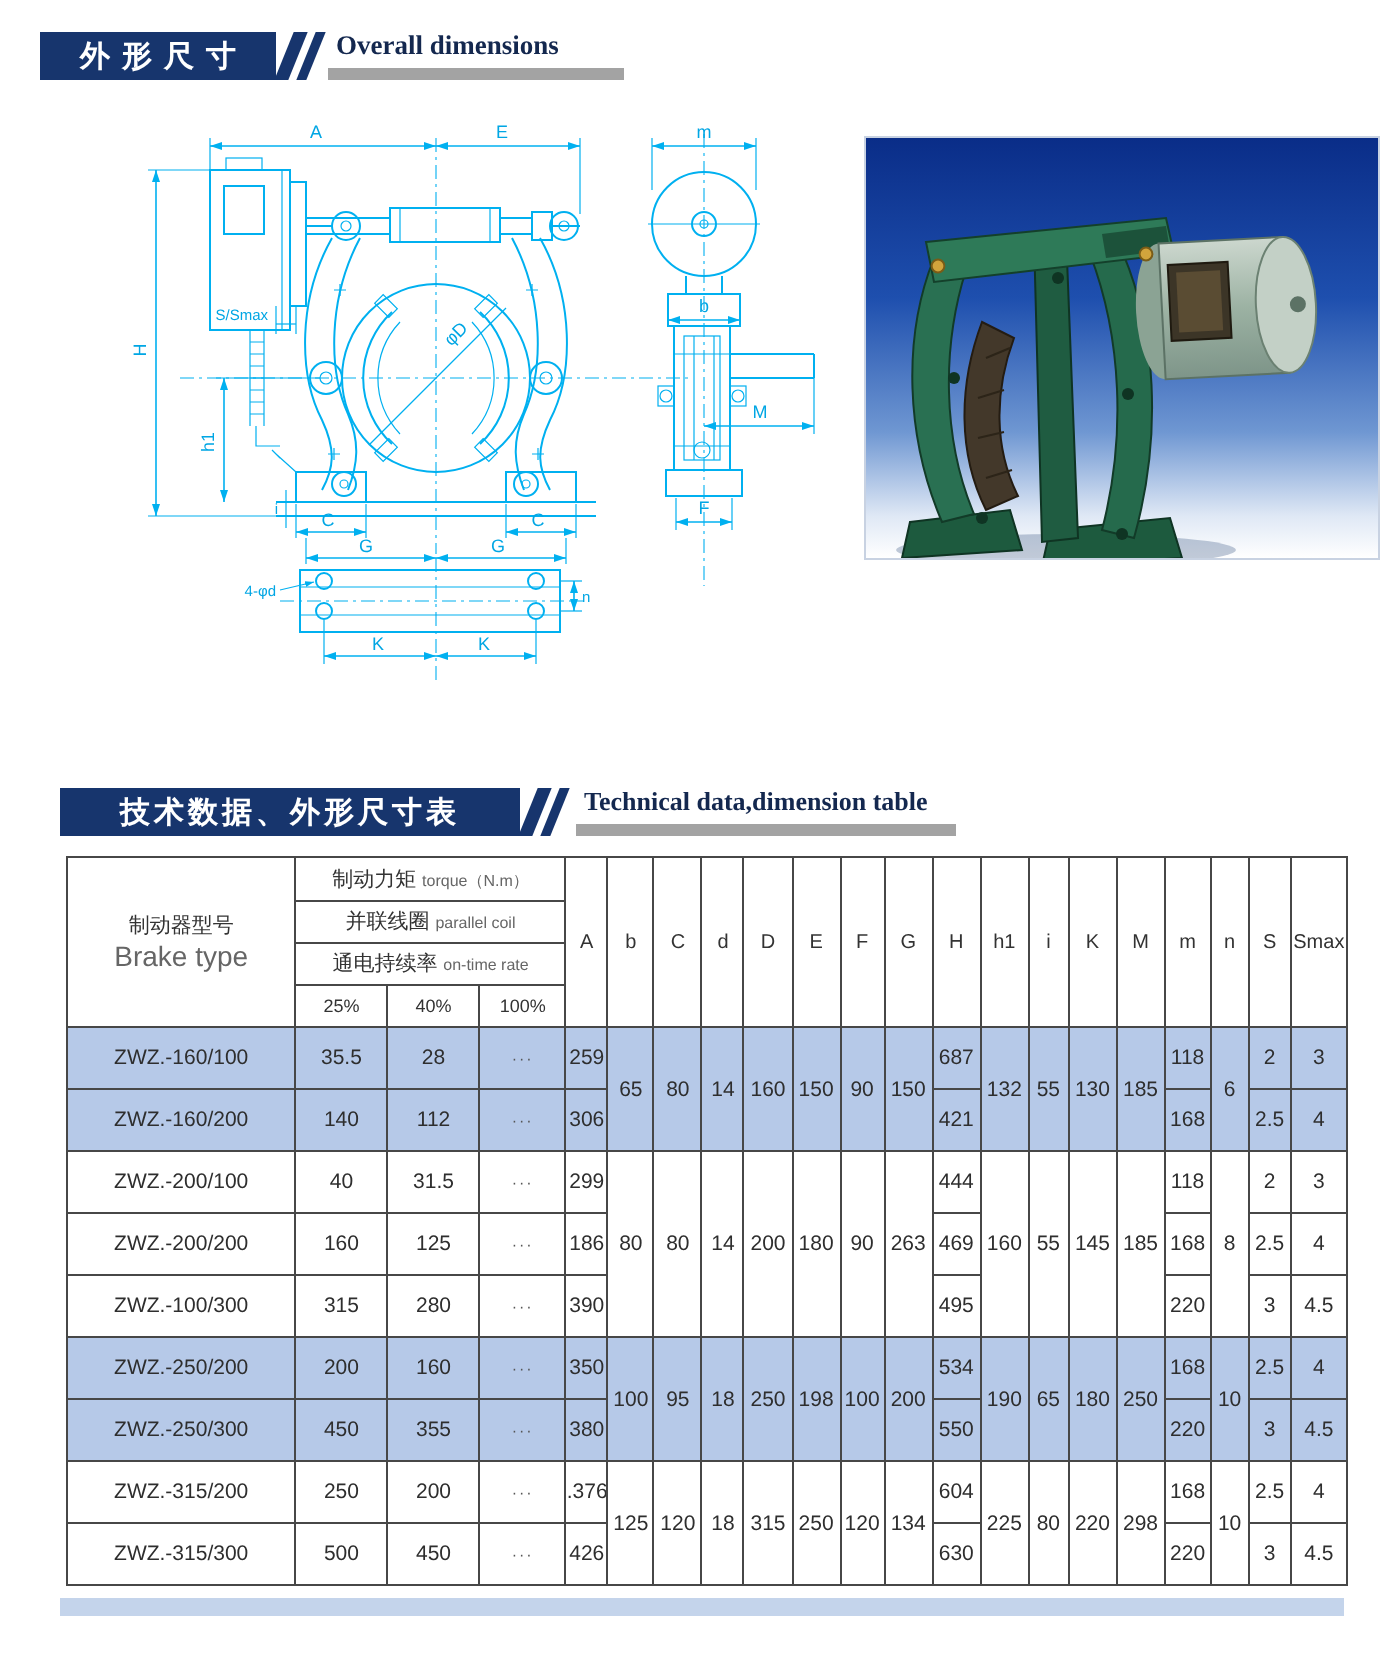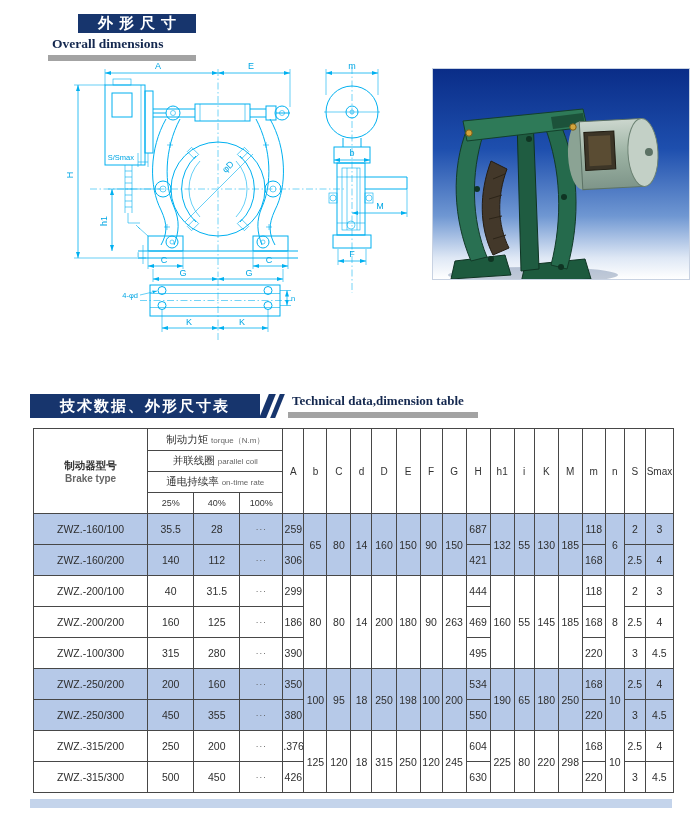--- a/index.html
+++ b/index.html
@@ -1,21 +1,21 @@
 <!DOCTYPE html>
 <html><head>
 <meta charset="utf-8">
 <style>
   html,body{margin:0;padding:0;background:#fff;}
   #page{position:relative;width:700px;height:840px;background:#ffffff;overflow:hidden;
         font-family:"Liberation Sans",sans-serif;color:#333;}
 
   
   .banner{position:absolute;display:flex;align-items:flex-end;height:26px;}
-  #banner1{left:42px;top:14px;flex-direction:column;}
+  #banner1{left:20px;top:14px;}
   #banner2{left:30px;top:392px;}
   .bbox{background:#17356d;color:#fff;font-family:"Liberation Serif",serif;font-weight:bold;
         display:flex;align-items:center;justify-content:center;height:24px;}
   #banner1 .bbox{width:112px;font-size:15px;letter-spacing:6px;padding-left:6px;}
   #banner2 .bbox{width:230px;font-size:15px;letter-spacing:2px;}
   .stripe{background:#17356d;width:7px;height:24px;transform:skewX(-22deg);margin-left:4px;}
   .stripe.s2{width:5px;margin-left:4px;}
   .ben{font-family:"Liberation Serif",serif;font-weight:bold;color:#14284f;
        border-bottom:6px solid #a3a3a3;padding:3px 4px 3px 4px;}
   #banner1 .ben{width:140px;font-size:13.5px;margin-left:6px;}
@@ -34,22 +34,22 @@
 
   
   #spec-table-wrap{position:absolute;left:33px;top:428px;}
   table.spec{border-collapse:collapse;table-layout:fixed;width:641px;background:#fff;}
   table.spec th,table.spec td{border:1px solid #474747;text-align:center;vertical-align:middle;
         padding:0;font-weight:normal;overflow:hidden;}
   table.spec thead tr{height:21px;}
   table.spec thead tr:first-child{height:22px;}
   table.spec th{font-size:10.5px;color:#333;background:#fff;}
   table.spec th .en{font-size:8px;color:#666;}
-  table.spec th.brake-th{font-size:10.5px;font-weight:bold;}
-  table.spec th.brake-th .en{display:block;margin-top:0;font-size:10px;}
+  table.spec th.brake-th{font-size:10.5px;}
+  table.spec th.brake-th .en{display:block;margin-top:0;font-size:14px;}
   table.spec th.rate{font-size:9px;}
   table.spec th.dim{font-size:10px;}
   table.spec tbody tr{height:31px;}
   table.spec td{font-size:10.5px;color:#2e2e2e;}
   table.spec tr.blue td{background:#b6c9e8;}
   table.spec td.model{font-size:10.5px;}
   table.spec td.dots{font-size:8px;letter-spacing:1px;color:#555;}
 
   
   #notes{position:absolute;left:30px;top:799px;width:642px;background:#c4d4eb;
@@ -482,21 +482,21 @@
             <td>250</td>
             <td>200</td>
             <td class="dots">···</td>
             <td>.376</td>
             <td rowspan="2">125</td>
             <td rowspan="2">120</td>
             <td rowspan="2">18</td>
             <td rowspan="2">315</td>
             <td rowspan="2">250</td>
             <td rowspan="2">120</td>
-            <td rowspan="2">245</td>
+            <td rowspan="2">134</td>
             <td>604</td>
             <td rowspan="2">225</td>
             <td rowspan="2">80</td>
             <td rowspan="2">220</td>
             <td rowspan="2">298</td>
             <td>168</td>
             <td rowspan="2">10</td>
             <td>2.5</td>
             <td>4</td>
           </tr>

